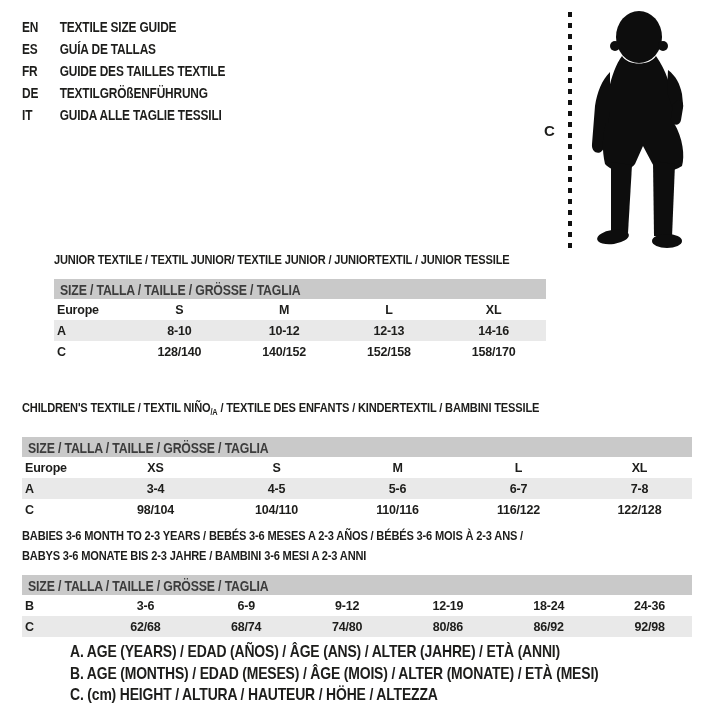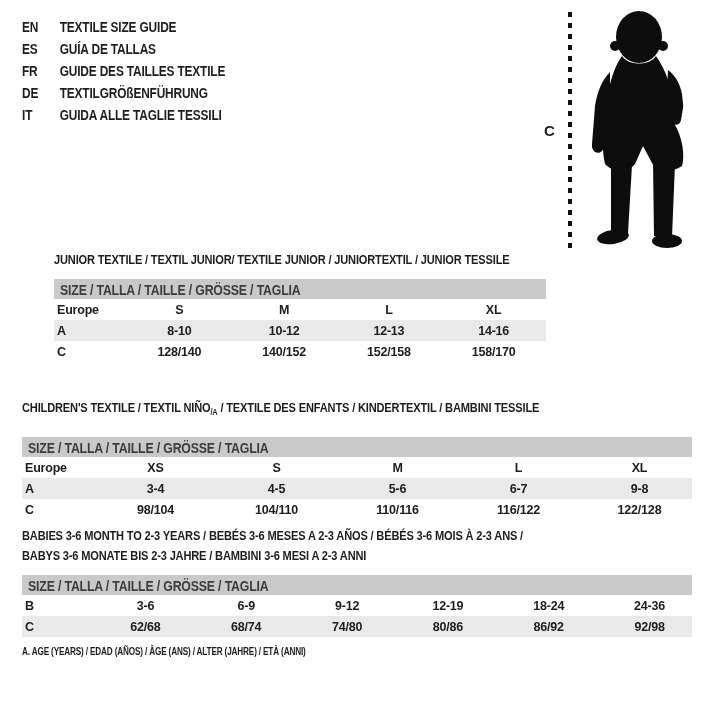--- a/index.html
+++ b/index.html
@@ -28,21 +28,21 @@
   .s2 .sec-title{line-height:20px;margin-bottom:9px;}
   .sub{font-size:9px;vertical-align:-3px;}
   .size-bar{height:20px;background:var(--c-bar,#c9c9c9);display:flex;align-items:center;
             padding-left:6px;font-size:15px;color:var(--c-bar-text,#3c3c3c);}
   .trow{display:flex;height:21px;align-items:center;font-size:12.5px;}
   .trow.shaded{background:var(--c-stripe,#e9e9e9);}
   .rlabel{width:70px;flex:0 0 70px;padding-left:3px;}
   .cell{flex:1;text-align:center;}
   
   .notes{position:absolute;left:22px;top:641px;}
-  .note{font-size:10px;line-height:21.5px;}
+  .note{font-size:17px;line-height:21.5px;margin-left:48px;}
 </style>
 </head>
 <body>
 
 <div class="page">
 
   <div class="lang-list">
       <div class="lang-row cond">
         <span class="lang-code">EN</span>
         <span>TEXTILE SIZE GUIDE</span>
@@ -131,21 +131,21 @@
           <span class="cell">M</span>
           <span class="cell">L</span>
           <span class="cell">XL</span>
         </div>
         <div class="trow shaded">
           <span class="rlabel">A</span>
           <span class="cell">3-4</span>
           <span class="cell">4-5</span>
           <span class="cell">5-6</span>
           <span class="cell">6-7</span>
-          <span class="cell">9-8</span>
+          <span class="cell">7-8</span>
         </div>
         <div class="trow">
           <span class="rlabel">C</span>
           <span class="cell">98/104</span>
           <span class="cell">104/110</span>
           <span class="cell">110/116</span>
           <span class="cell">116/122</span>
           <span class="cell">122/128</span>
         </div>
       </div>
@@ -173,15 +173,17 @@
           <span class="cell">74/80</span>
           <span class="cell">80/86</span>
           <span class="cell">86/92</span>
           <span class="cell">92/98</span>
         </div>
       </div>
   </section>
 
   <div class="notes">
     <div class="note"><span class="cond">A. AGE (YEARS) / EDAD (AÑOS) / ÂGE (ANS) / ALTER (JAHRE) / ETÀ (ANNI)</span></div>
+    <div class="note"><span class="cond">B. AGE (MONTHS) / EDAD (MESES) / ÂGE (MOIS) / ALTER (MONATE) / ETÀ (MESI)</span></div>
+    <div class="note"><span class="cond">C. (cm) HEIGHT / ALTURA / HAUTEUR / HÖHE / ALTEZZA</span></div>
   </div>
 
 </div>
 
 </body></html>

